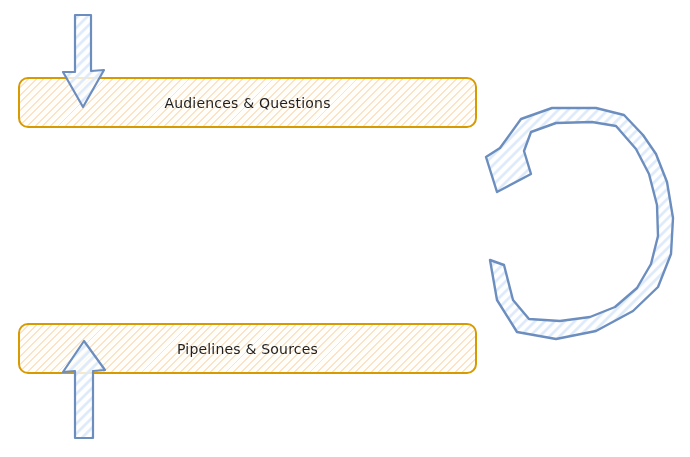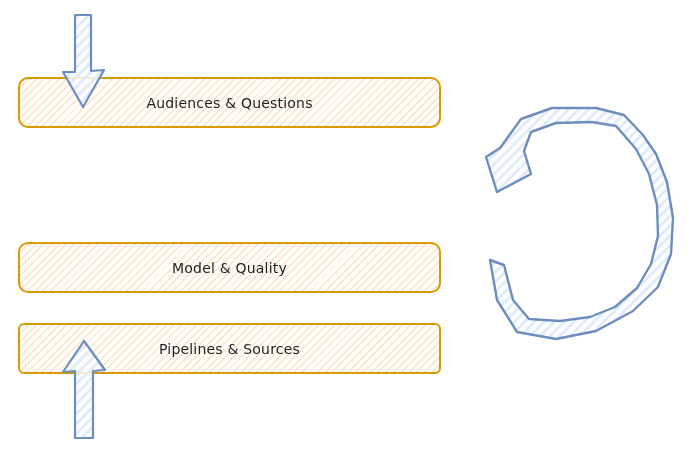--- a/index.html
+++ b/index.html
@@ -12,21 +12,21 @@
     position: relative;
     width: 690px;
     height: 457px;
     background: #ffffff;
     overflow: hidden;
   }
   
   .flow-box {
     position: absolute;
     left: 18px;
-    width: 423px;
+    width: 459px;
     height: 51px;
     box-sizing: border-box;
     border: 2px solid #D79B00;
     border-radius: 10px;
     background-color: #FFFEFB;
     background-image: repeating-linear-gradient(
       135deg,
       #FBE3C8 0px, #FBE3C8 1.4px,
       rgba(255,255,255,0) 1.4px, rgba(255,255,255,0) 5.4px
     );
@@ -37,42 +37,39 @@
   }
   .flow-box .box-label {
     font-size: 14px;
     color: #1F1F1F;
     letter-spacing: 0.2px;
     white-space: nowrap;
   }
   .box-pos-0 { top: 77px; }
   .box-pos-1 { top: 160px; }
   .box-pos-2 { top: 242px; }
-  .box-pos-3 { top: 323px; border-radius: 6px; }
+  .box-pos-3 { top: 323px; }
   
   .arrows-layer {
     position: absolute;
     top: 0;
     left: 0;
     width: 690px;
     height: 457px;
     z-index: 2;
     pointer-events: none;
   }
 </style>
 </head>
 <body>
 
 <div class="canvas">
 
   <div class="flow-box box-pos-0">
     <span class="box-label">Audiences &amp; Questions</span>
-  </div>
-  <div class="flow-box box-pos-2">
-    <span class="box-label">Model &amp; Quality</span>
   </div>
   <div class="flow-box box-pos-3">
     <span class="box-label">Pipelines &amp; Sources</span>
   </div>
 
   <svg class="arrows-layer" viewBox="0 0 690 457" xmlns="http://www.w3.org/2000/svg">
     <defs>
       <pattern id="hatchBlue" width="7" height="7" patternUnits="userSpaceOnUse" patternTransform="rotate(-45)">
         <rect width="7" height="7" fill="#ffffff" fill-opacity="0.78"></rect>
         <line x1="0" y1="3.5" x2="7" y2="3.5" stroke="#DCE9FA" stroke-width="2.6"></line>

